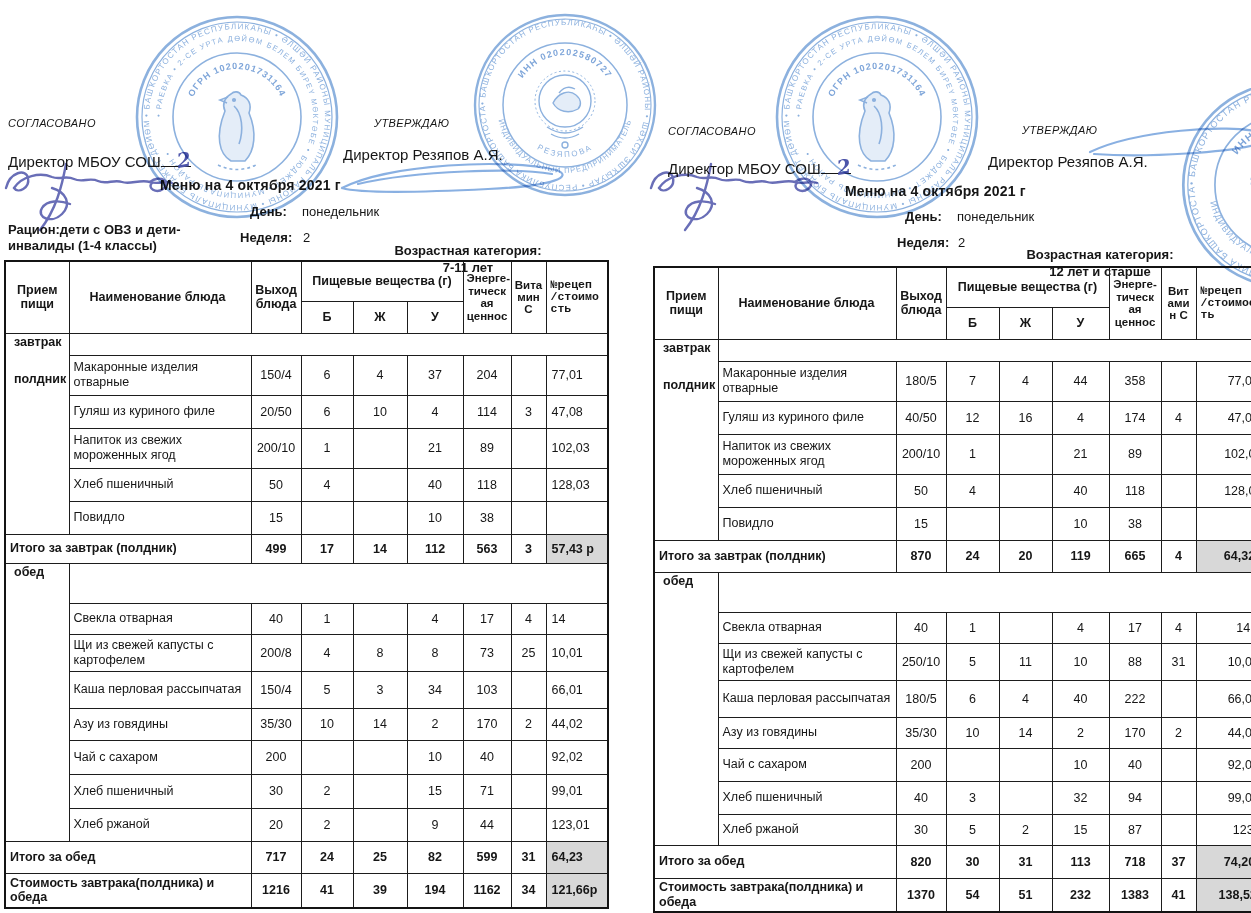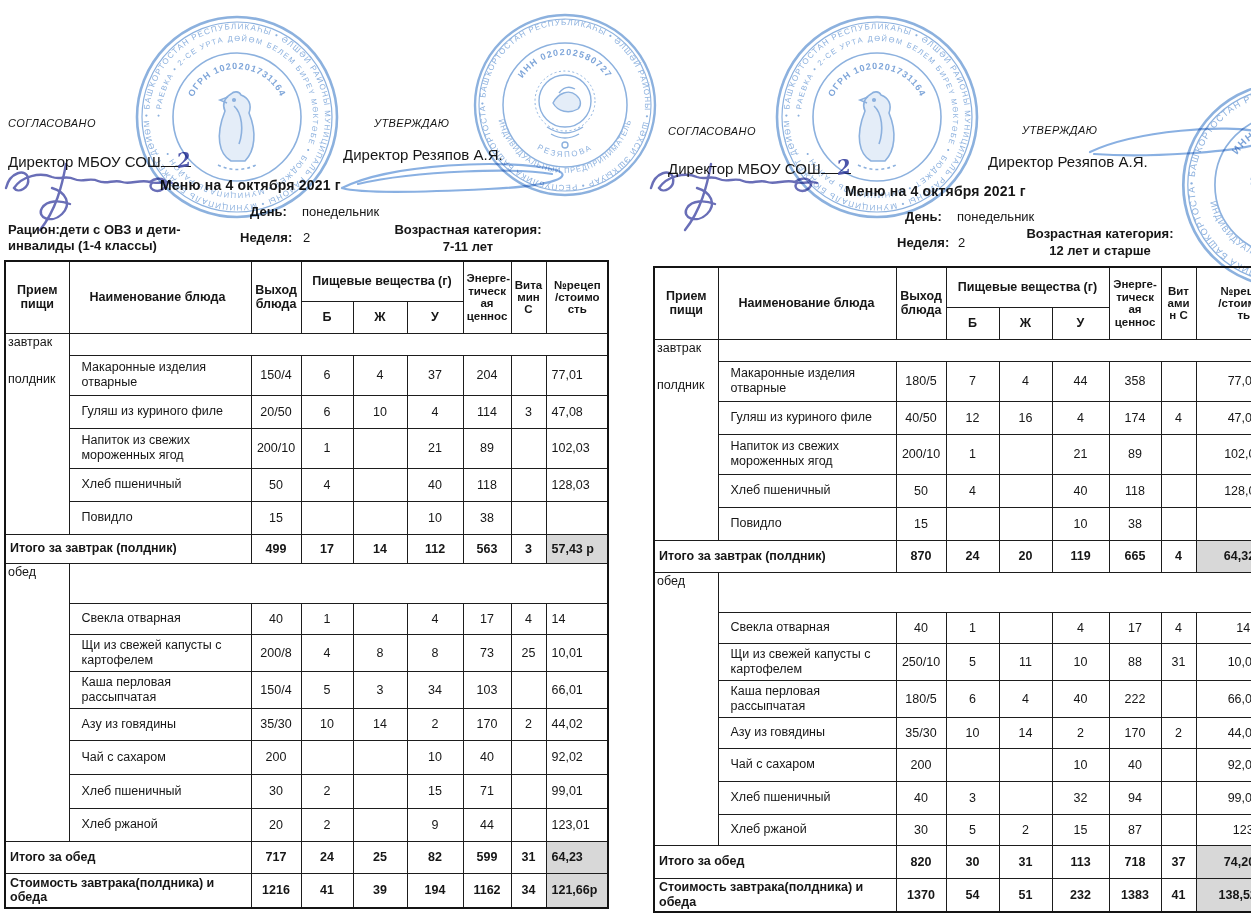--- a/index.html
+++ b/index.html
@@ -8,34 +8,34 @@
   .abs{position:absolute;}
   .approve-title{font-size:11px;letter-spacing:.4px;font-style:italic;}
   .dir-line{font-size:15px;white-space:nowrap;}
   .uline{display:inline-block;width:30px;border-bottom:1.6px solid #161616;height:14px;}
   .hand2{display:inline-block;font-family:"DejaVu Serif",serif;font-style:italic;
          color:#4d55aa;font-size:20px;transform:rotate(-10deg);margin-left:-14px;font-weight:bold;}
   .menu-title{font-size:14px;font-weight:bold;letter-spacing:.2px;white-space:nowrap;}
   .lbl{font-size:13px;font-weight:bold;white-space:nowrap;}
   .val{font-size:13px;white-space:nowrap;}
   .ration{font-size:13px;font-weight:bold;width:225px;line-height:1.25;}
-  .age{font-size:13px;font-weight:bold;text-align:center;line-height:1.3;}
+  .age{font-size:13px;font-weight:bold;text-align:center;line-height:1.3;margin-top:21px;}
 
   table.menu{position:absolute;border-collapse:collapse;table-layout:fixed;border:2px solid #141414;}
   .menu th,.menu td{border:1.5px solid #1d1d1d;padding:1px 3px;font-size:12.5px;
         vertical-align:middle;overflow:hidden;}
   .menu th{font-weight:bold;line-height:1.12;text-align:center;}
   .menu th.lefty{text-align:left;padding-left:20px;}
   .menu th.small{font-size:11.5px;line-height:1.08;}
-  .menu th.recipeh{text-align:center;padding-left:4px;}
-  .menu td.dish{text-align:left;line-height:1.18;padding-left:12px;}
+  .menu th.recipeh{text-align:left;padding-left:4px;font-family:Liberation Mono, monospace;}
+  .menu td.dish{text-align:left;line-height:1.18;padding-left:4px;}
   .menu td.num{text-align:center;}
   .menu td.rec{text-align:left;padding-left:5px;}
   .menu td.recC{text-align:center;}
-  .menu td.meal{vertical-align:top;font-weight:normal;padding-top:2px;padding-left:2px;font-size:12.5px;}
+  .menu td.meal{vertical-align:top;font-weight:bold;padding-top:2px;padding-left:8px;font-size:12.5px;}
   .menu td.tlabel{font-weight:bold;text-align:left;padding-left:4px;line-height:1.18;}
   .menu .gray{background:#d8d8d8;}
   .menu .b{font-weight:bold;}
   .mlab{line-height:1.1;}
 
   .stamp-layer{position:absolute;left:0;top:0;width:1251px;height:913px;pointer-events:none;}
   .stamp{position:absolute;opacity:.8;mix-blend-mode:multiply;}
   .sig{position:absolute;opacity:.88;mix-blend-mode:multiply;pointer-events:none;}
 </style>
 </head>

